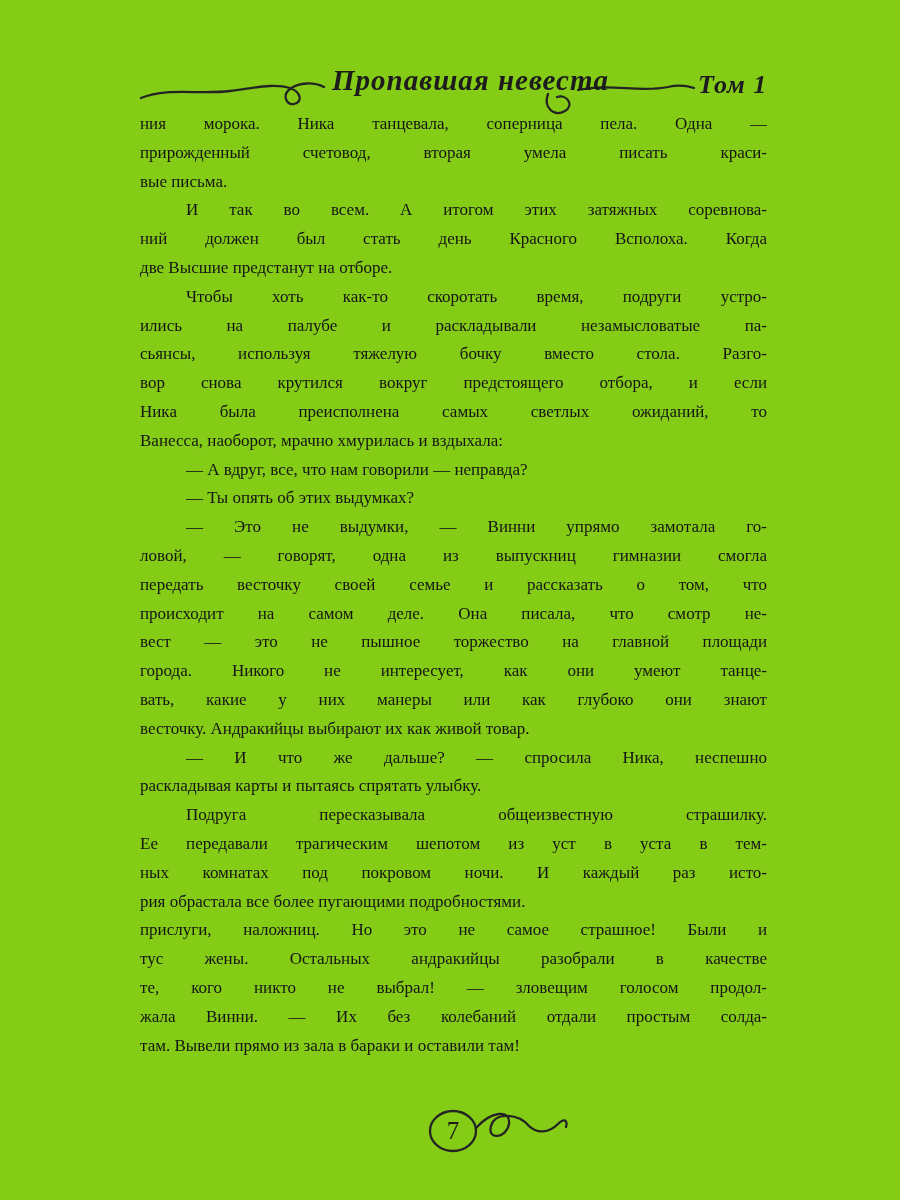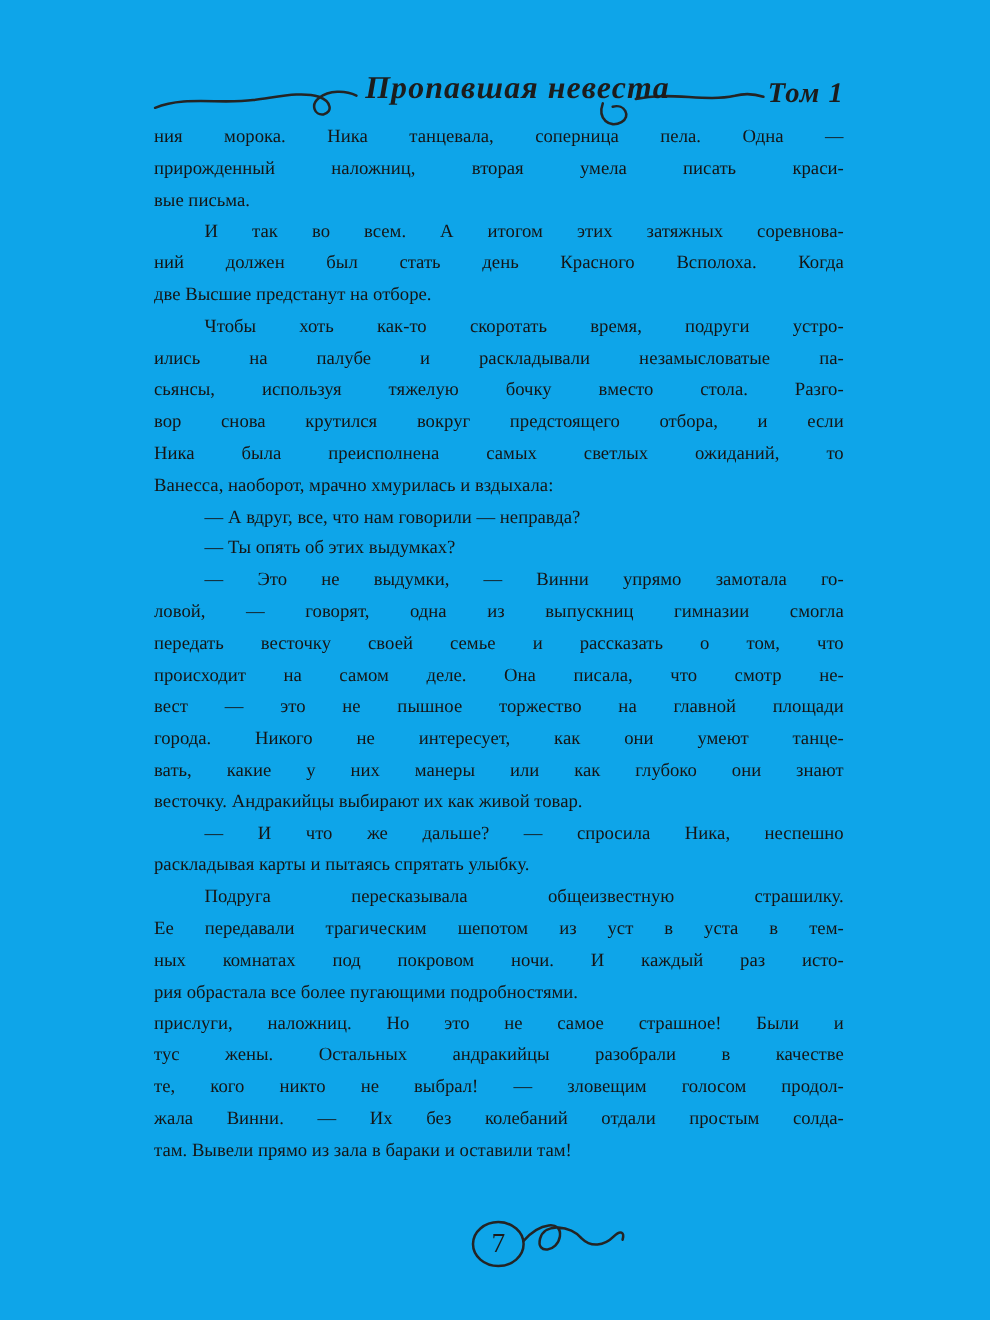--- a/index.html
+++ b/index.html
@@ -4,21 +4,21 @@
 <style>
   html, body {
     margin: 0;
     padding: 0;
     background: #ffffff;
   }
   .page {
     position: relative;
     width: 900px;
     height: 1200px;
-    background: #0ea5e9;
+    background: #84cc16;
     color: #161616;
     font-family: "Liberation Serif", "DejaVu Serif", serif;
     overflow: hidden;
   }
 
   
   .header-flourish {
     position: absolute;
     left: 138px;
     top: 60px;
@@ -113,21 +113,21 @@
     <path d="M410,34 C405,48 416,57 427,51 C436,46 430,34 419,37"></path>
 
     <path d="M440,30 C472,23 502,33 530,27 C542,24 550,26 556,28"></path>
   </svg>
   <span class="script-title">Пропавшая невеста</span>
   <span class="script-volume">Том 1</span>
 
   <div class="body-text">
       <div class="paragraph">
         <div class="line">ния морока. Ника танцевала, соперница пела. Одна —</div>
-        <div class="line">прирожденный наложниц, вторая умела писать краси-</div>
+        <div class="line">прирожденный счетовод, вторая умела писать краси-</div>
         <div class="line last">вые письма.</div>
       </div>
       <div class="paragraph">
         <div class="line indent">И так во всем. А итогом этих затяжных соревнова-</div>
         <div class="line">ний должен был стать день Красного Всполоха. Когда</div>
         <div class="line last">две Высшие предстанут на отборе.</div>
       </div>
       <div class="paragraph">
         <div class="line indent">Чтобы хоть как-то скоротать время, подруги устро-</div>
         <div class="line">ились на палубе и раскладывали незамысловатые па-</div>

